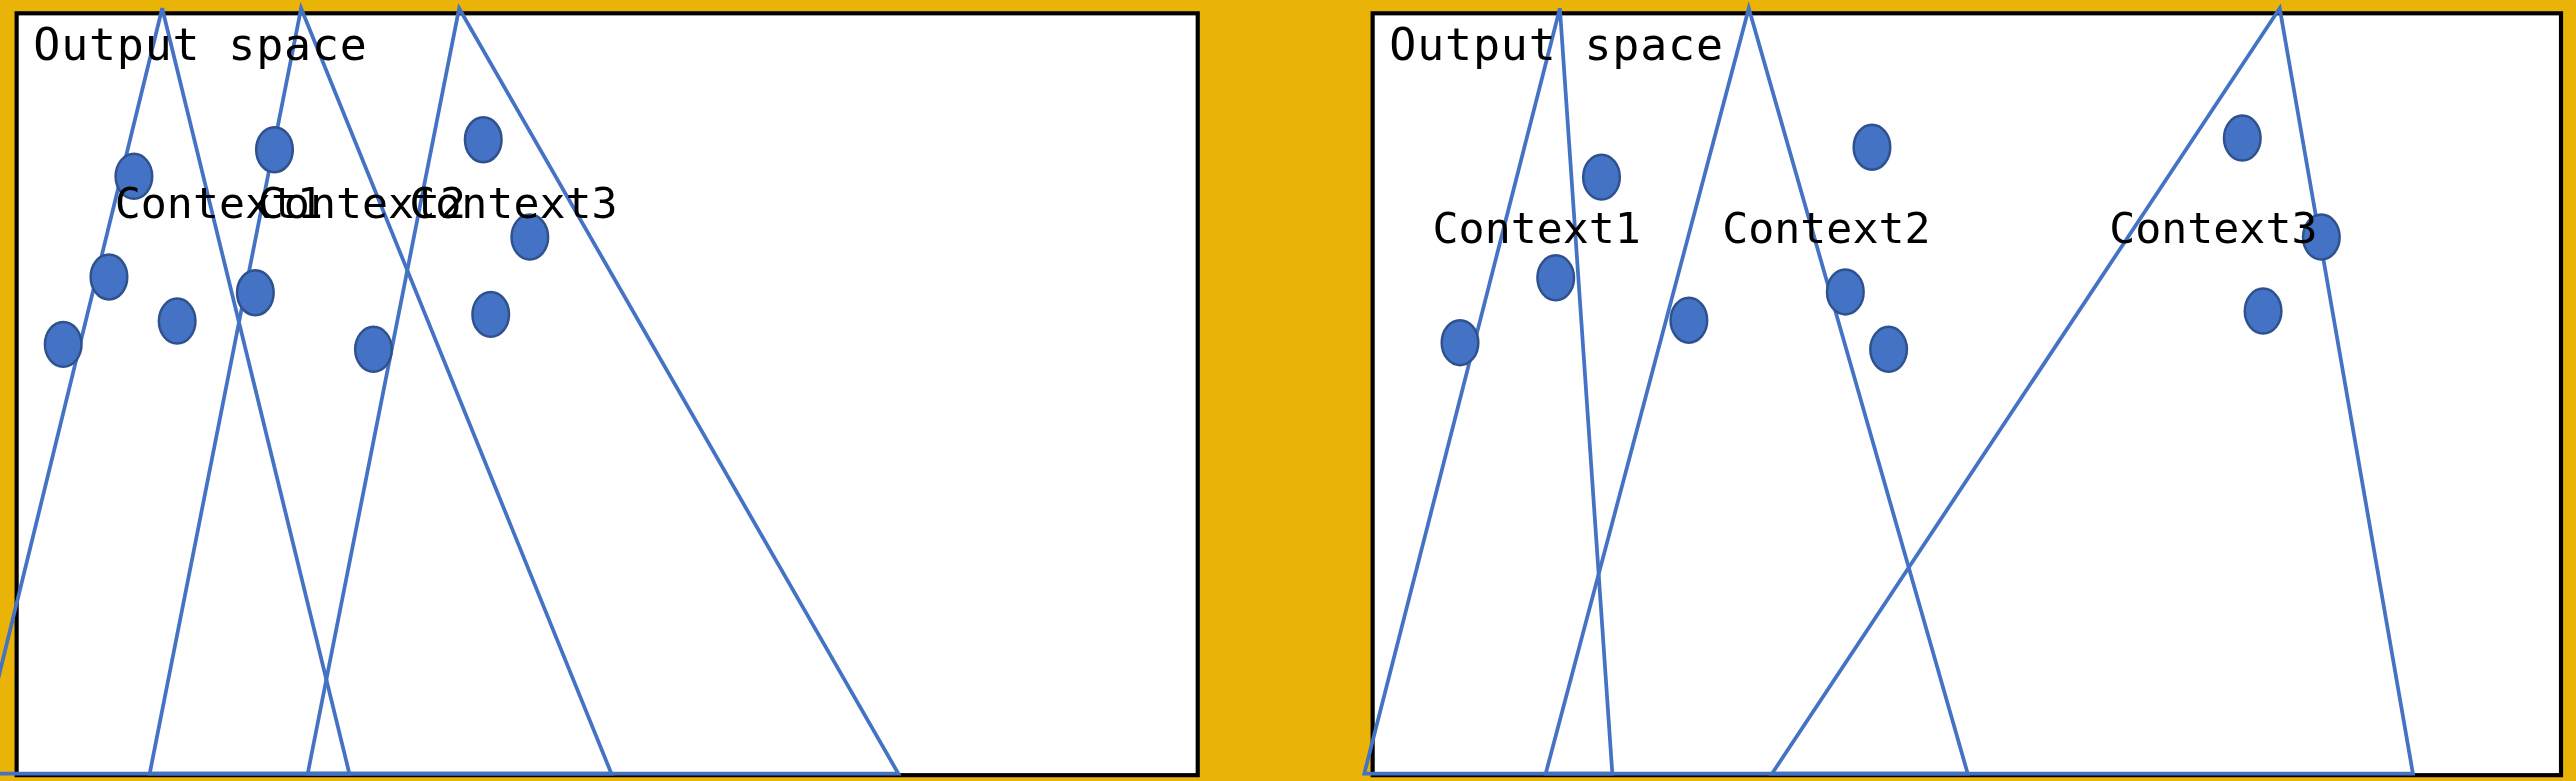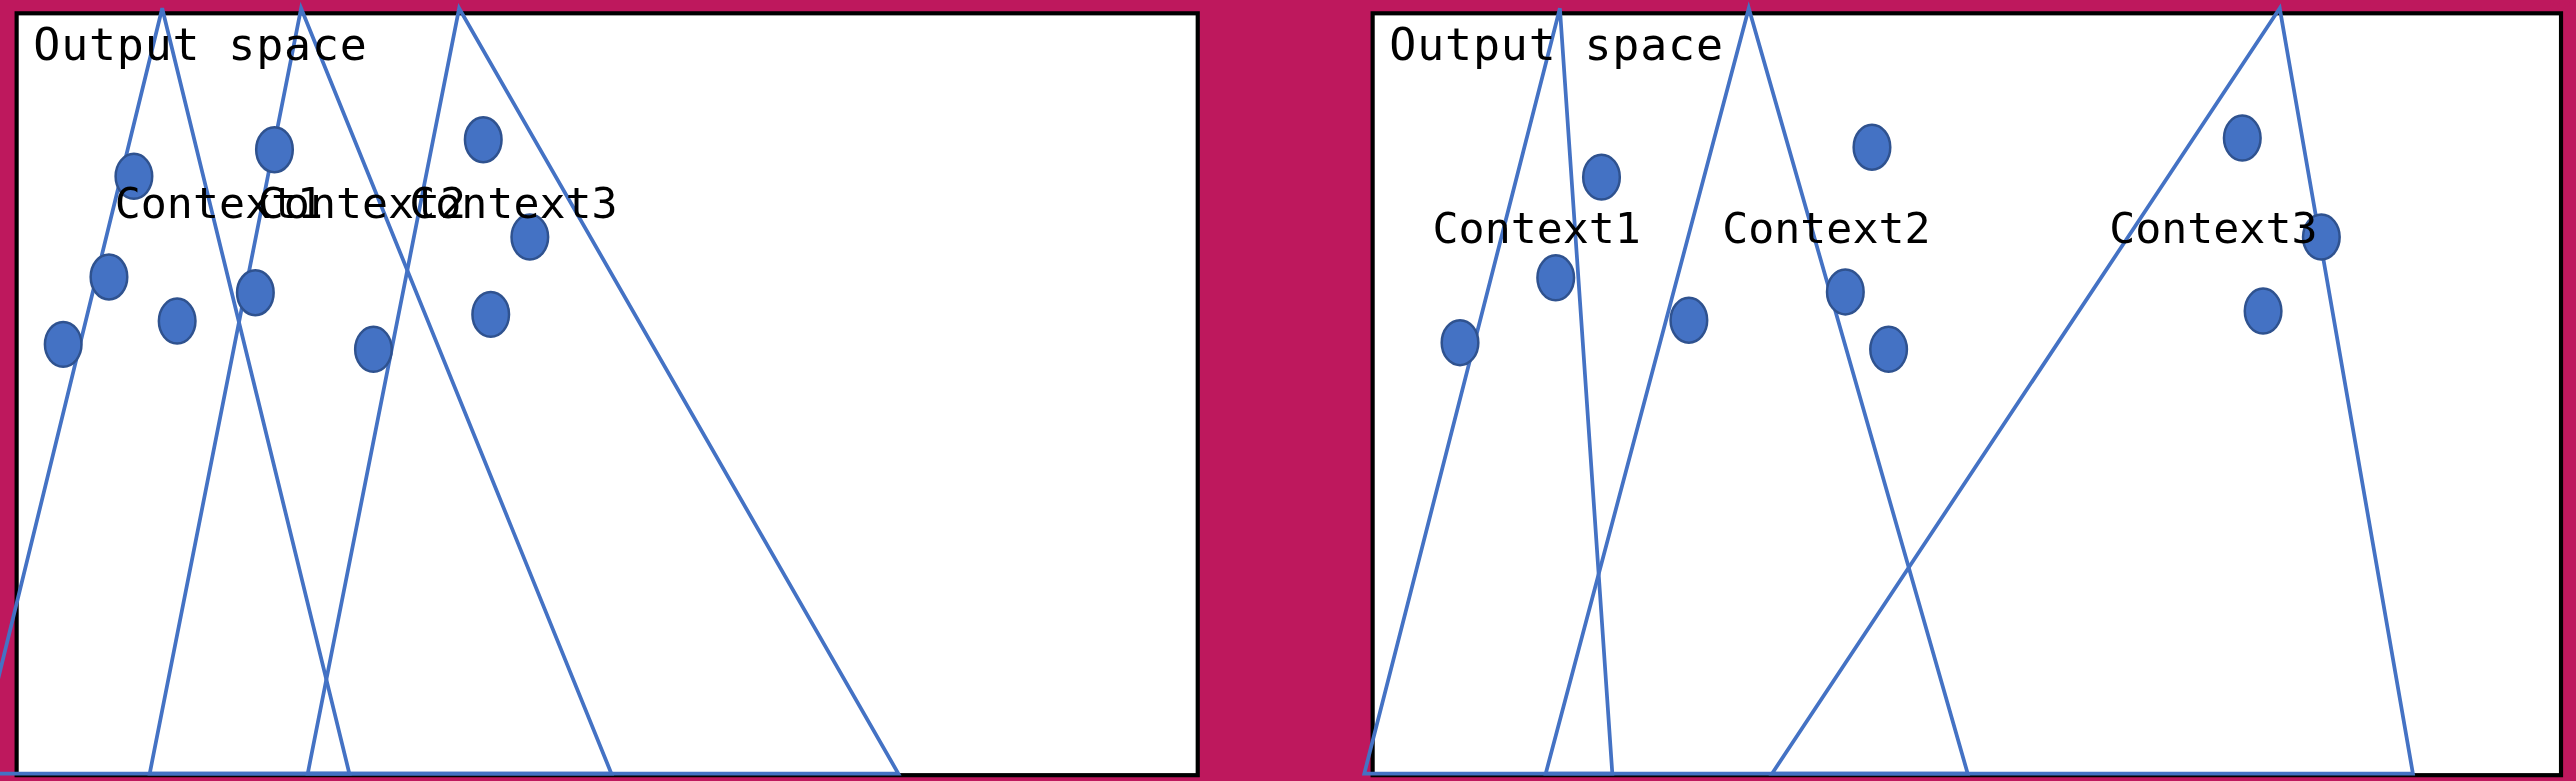--- a/index.html
+++ b/index.html
@@ -10,21 +10,21 @@
   body {
     width: 2576px;
     height: 781px;
     font-family: "DejaVu Sans Mono", "Liberation Mono", monospace;
     overflow: hidden;
   }
   #root {
     position: relative;
     width: 2576px;
     height: 781px;
-    background: #be185d;
+    background: #eab308;
   }
   .panel {
     position: absolute;
     top: 0;
     height: 781px;
   }
   #panel-left  { left: 0px;    width: 1231px; }
   #panel-right { left: 1356px; width: 1220px; }
   .panel svg { display: block; width: 100%; height: 100%; }
 

